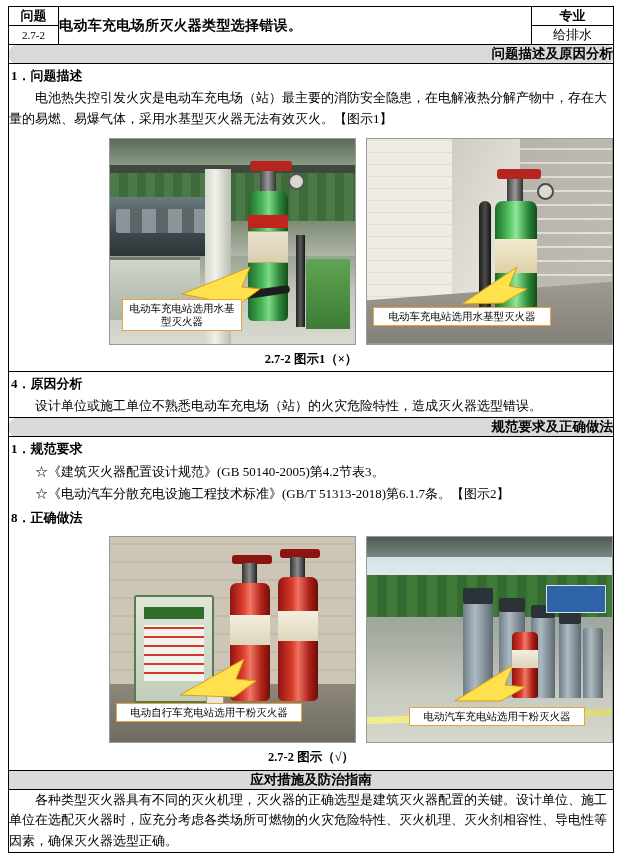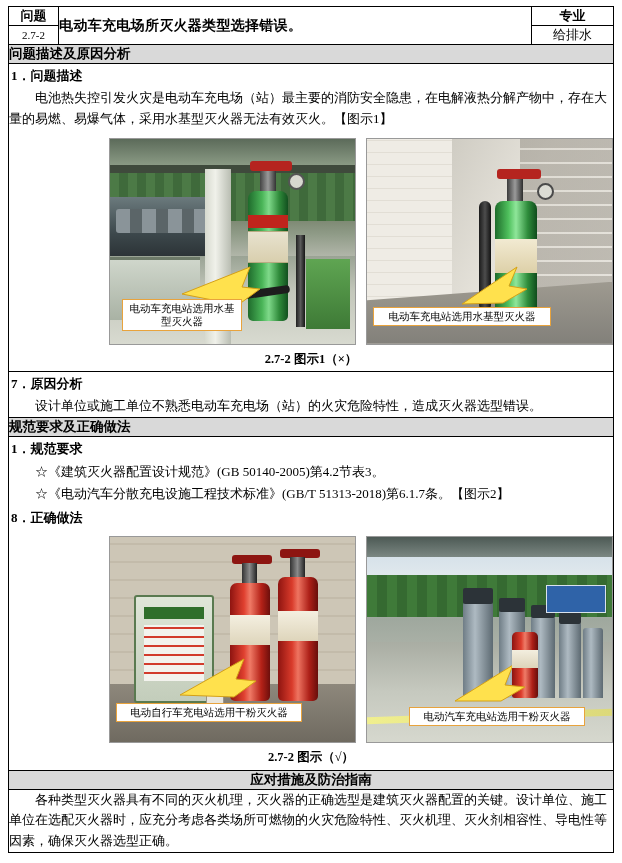--- a/index.html
+++ b/index.html
@@ -45,25 +45,26 @@
     font-size: 11px;
     padding: 3px 0;
     font-family: "Liberation Serif", serif;
   }
   .hdr-major {
     text-align: center;
     font-size: 13px;
     padding: 3px 0;
   }
   .section-bar {
-    text-align: left;
+    text-align: right;
     font-weight: bold;
     font-size: 13.5px;
     background: #d9d9d9;
     padding: 3px 0;
+    border-radius: 8px;
   }
   .body-cell {
     padding: 5px 6px 7px 6px;
     font-size: 13px;
     line-height: 1.55;
   }
   .numbered {
     font-weight: bold;
     font-size: 13px;
     margin: 2px 0 2px 2px;
@@ -403,21 +404,21 @@
               </svg>
               <div class="callout" style="left:6px; top:168px; width:168px;">电动车充电站选用水基型灭火器</div>
             </div>
           </div>
           <div class="figcap">2.7-2 图示1（×）</div>
         </td>
       </tr>
 
       <tr>
         <td class="body-cell" colspan="3">
-          <div class="numbered">7．原因分析</div>
+          <div class="numbered">4．原因分析</div>
           <p class="para">设计单位或施工单位不熟悉电动车充电场（站）的火灾危险特性，造成灭火器选型错误。</p>
         </td>
       </tr>
 
       <tr>
         <td class="section-bar" colspan="3">规范要求及正确做法</td>
       </tr>
 
       <tr>
         <td class="body-cell" colspan="3">

